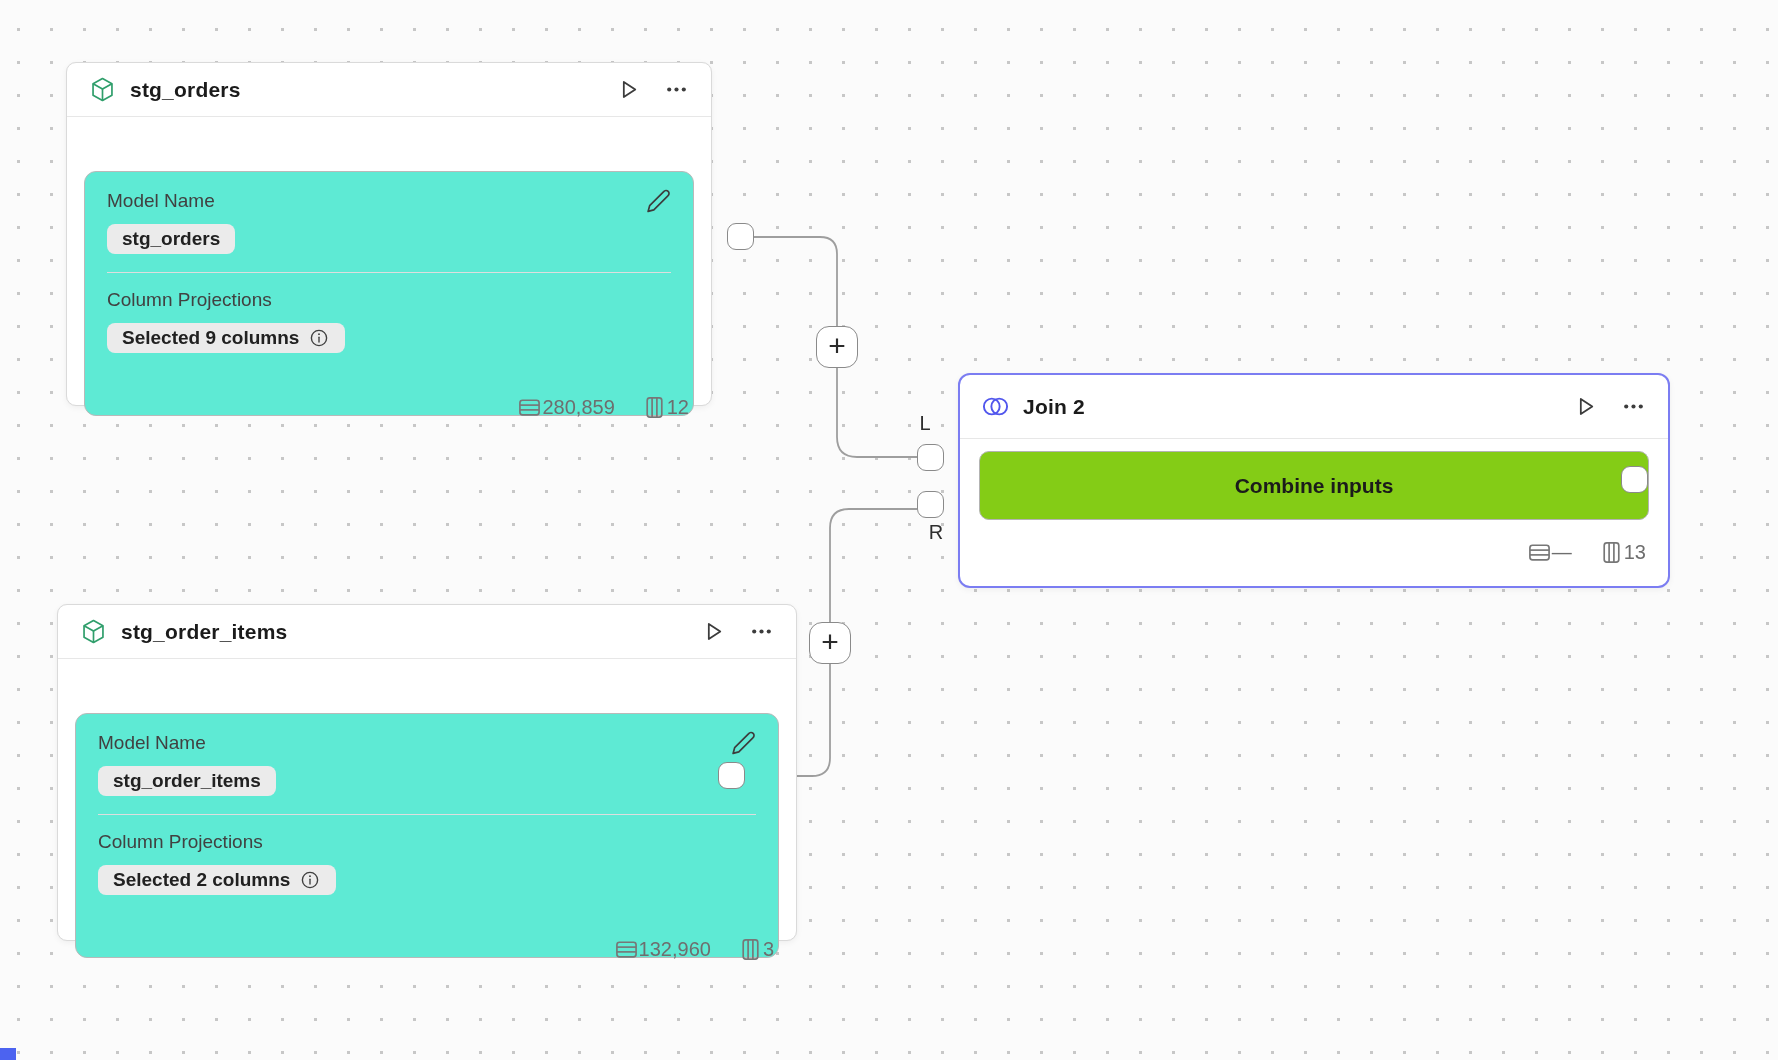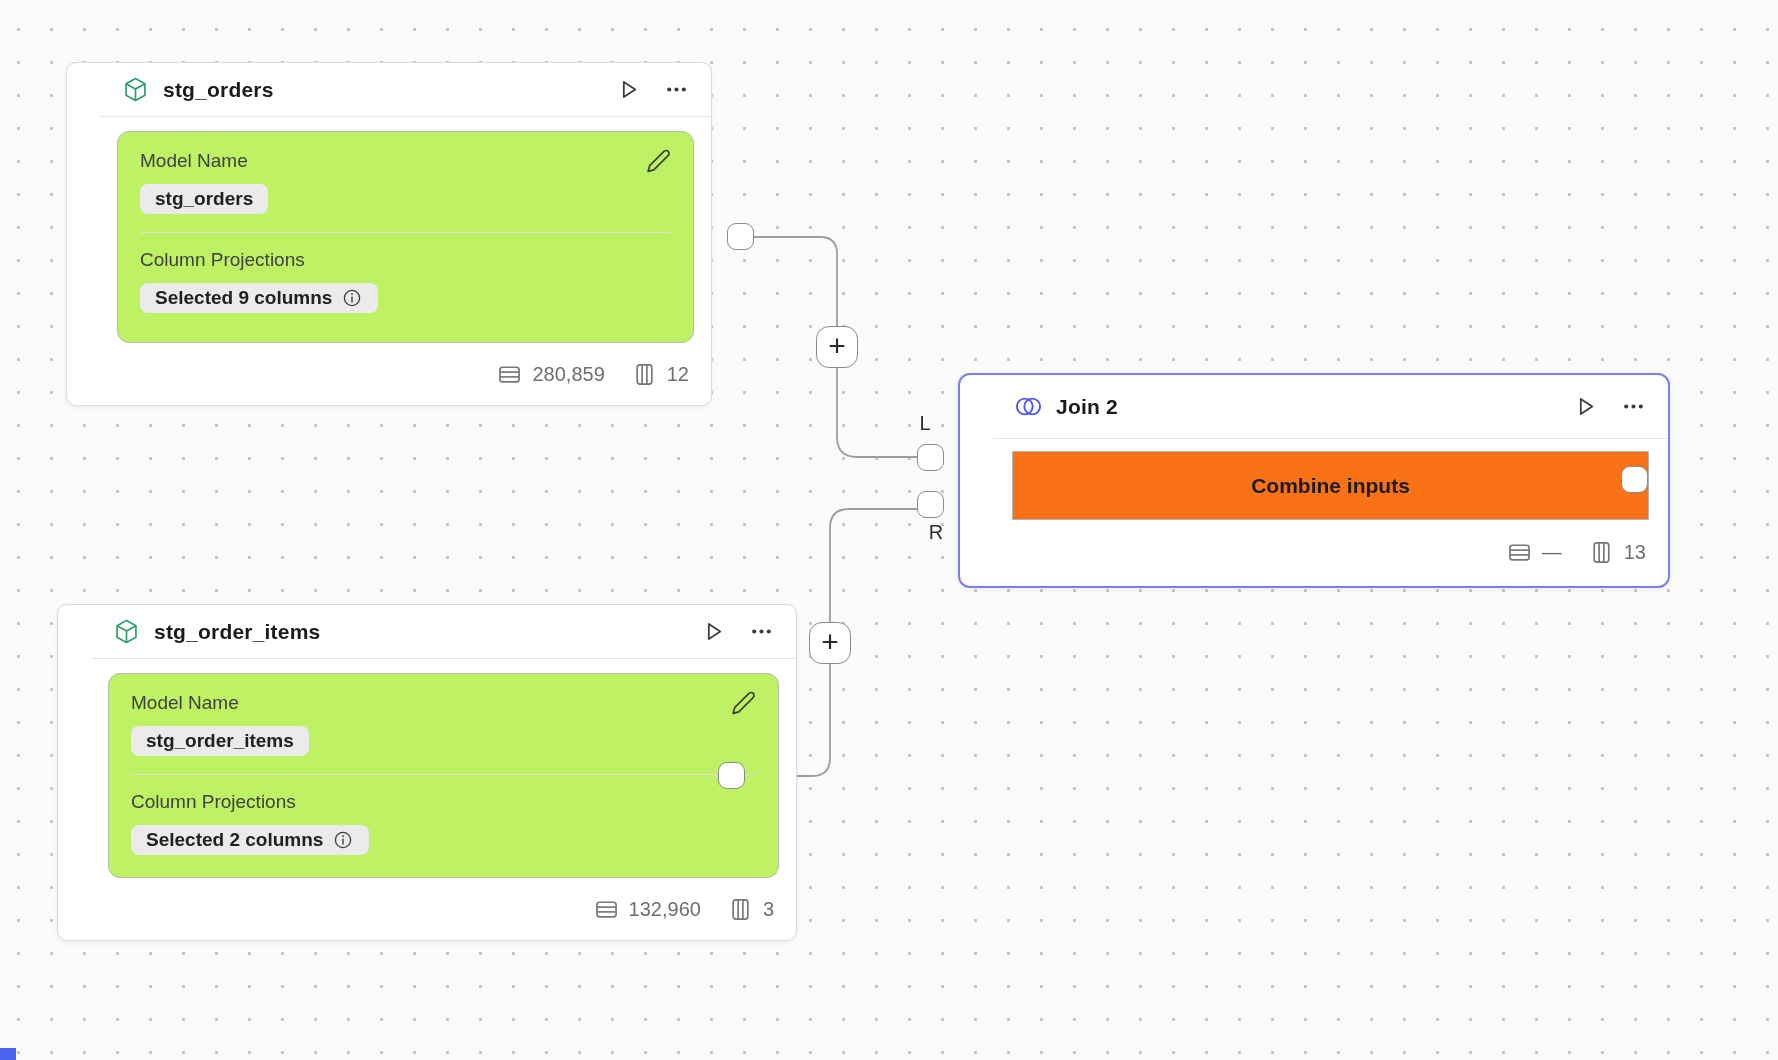--- a/index.html
+++ b/index.html
@@ -21,21 +21,20 @@
 
   
   .node {
     position: absolute;
     background: #ffffff;
     border: 1px solid #dadada;
     border-radius: 10px;
     box-shadow: 0 2px 6px rgba(0,0,0,.05), 0 0 1px rgba(0,0,0,.05);
     display: flex; flex-direction: column;
     z-index: 3;
-    padding-left: 33px;
   }
   #node-stg-orders      { left: 66px;  top: 62px;  width: 646px; height: 344px; }
   #node-stg-order-items { left: 57px;  top: 604px; width: 740px; height: 337px; }
   #node-join            { left: 958px; top: 373px; width: 712px; height: 215px;
                           border: 2px solid #7b7df2; border-radius: 12px; }
 
   .node-header {
     height: 54px; flex: 0 0 auto;
     display: flex; align-items: center;
     padding: 0 22px;
@@ -54,22 +53,23 @@
   .icon-btn {
     background: none; border: none; padding: 0; cursor: pointer;
     width: 25px; height: 25px; display: inline-flex; align-items: center; justify-content: center;
   }
 
   .node-body { flex: 1 1 auto; padding: 14px 17px 0; }
   .inner-box {
     border: 1.5px solid #b9b9b9;
     border-radius: 12px;
     padding: 16px 22px 22px;
-    background: #bef264;
+    background: #5eead4;
     height: 100%;
+    margin-top: 40px;
   }
   .field-row { display: flex; align-items: flex-start; justify-content: space-between; }
   .field-label { font-size: 19px; color: #414141; line-height: 26px; }
   .chip {
     display: inline-flex; align-items: center; gap: 9px;
     margin-top: 10px;
     background: #ebebeb; border-radius: 8px;
     padding: 4px 15px;
     font-size: 19px; font-weight: 600; color: #212121;
     white-space: nowrap;
@@ -77,32 +77,32 @@
   .inner-divider { border: none; border-top: 1px solid #dedede; margin: 18px 0 14px; }
 
   .node-footer {
     flex: 0 0 auto; height: 62px;
     display: flex; align-items: center; justify-content: flex-end;
     padding: 0 22px;
     font-size: 20px; font-weight: 500; color: #6e6e6e;
   }
   #node-join .node-footer { height: 64px; }
   .stat-icon { width: 25px; height: 25px; display: inline-flex; }
-  .stat-num { margin-left: 10px; }
+  .stat-num { }
   .stat-gap { width: 27px; }
 
   
   .combine-btn {
     display: block;
     margin: 12px 19px 0;
     width: calc(100% - 38px);
     height: 69px;
-    background: #f97316;
+    background: #84cc16;
     border: 1.5px solid #b3b3b3;
-    border-radius: 1px;
+    border-radius: 10px;
     font-family: "Liberation Sans", sans-serif;
     font-size: 21px; font-weight: 600; color: #1b1b1b;
     cursor: pointer;
   }
 
   
   .port {
     position: absolute; z-index: 4;
     width: 27px; height: 27px;
     background: #fff;

